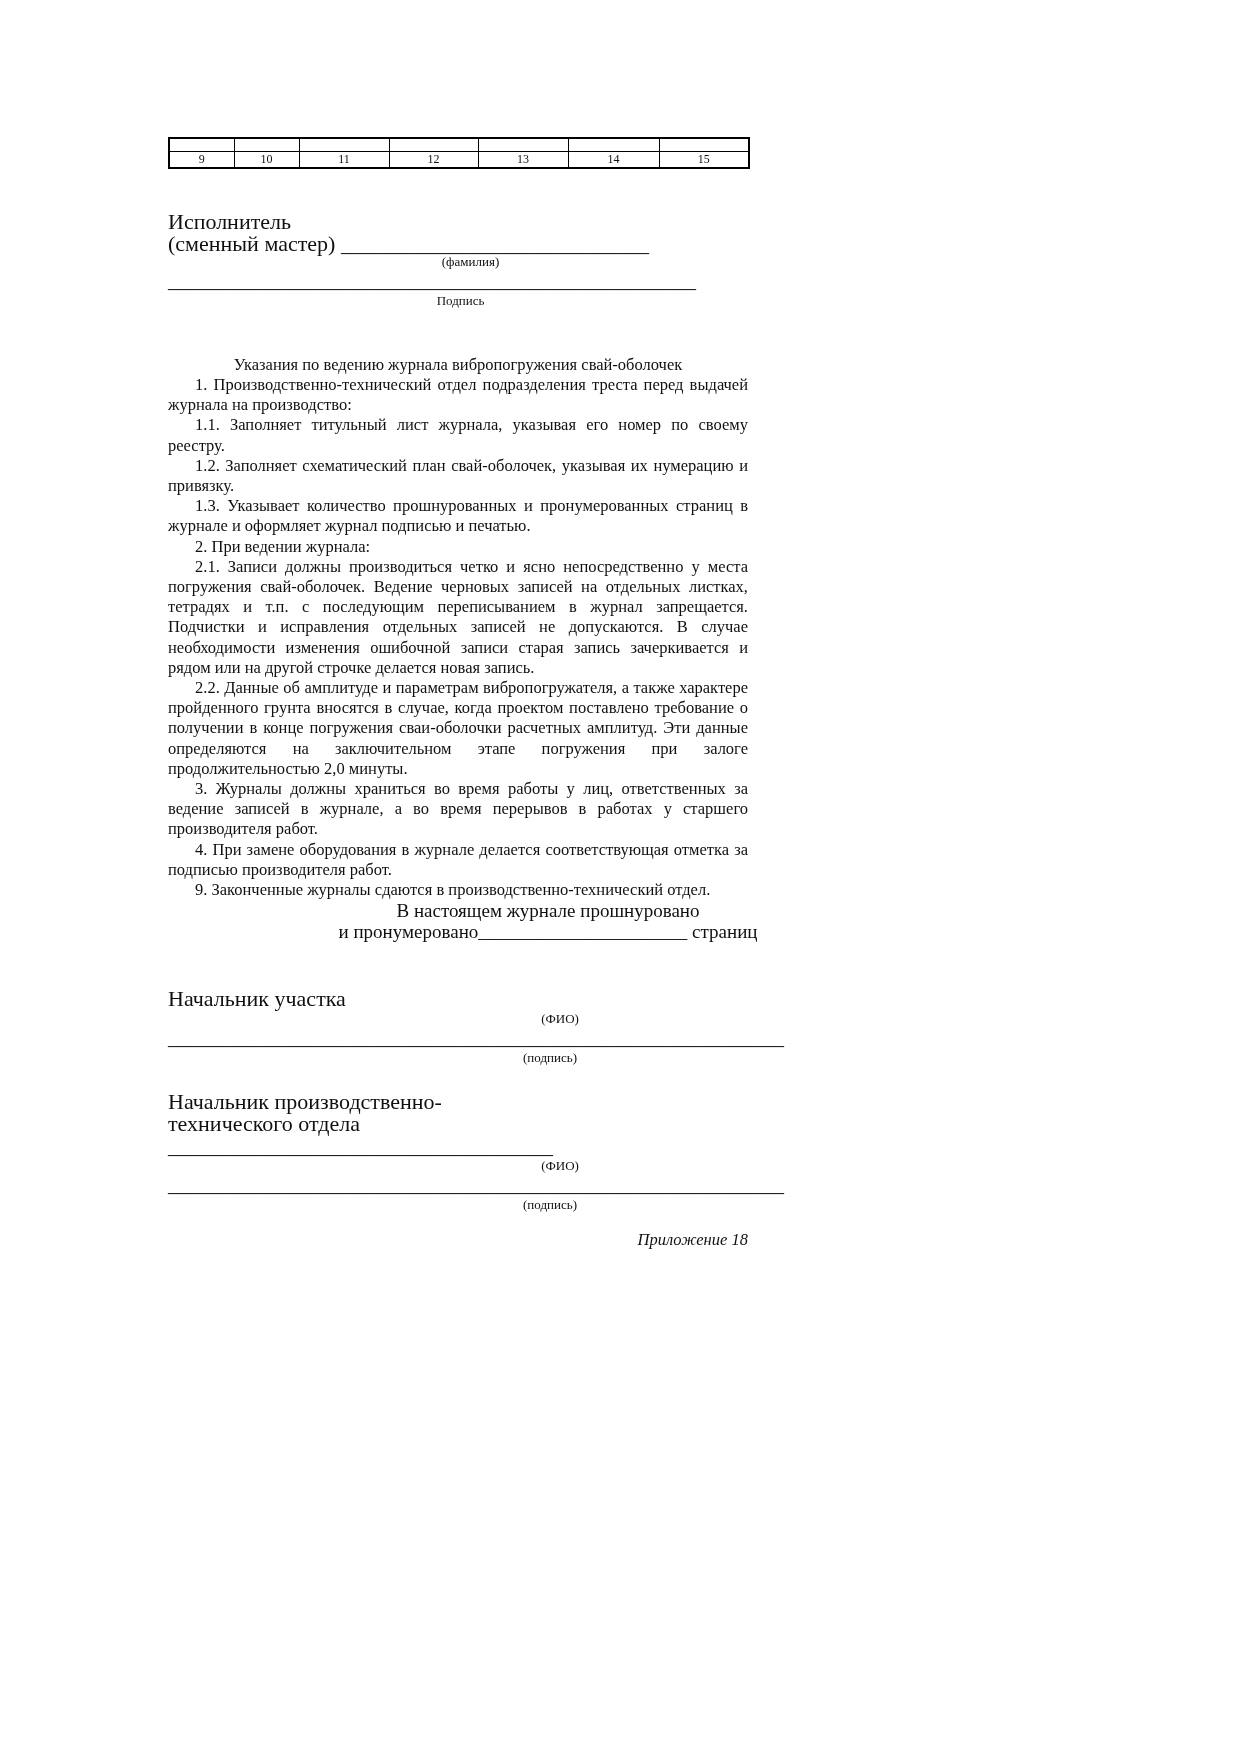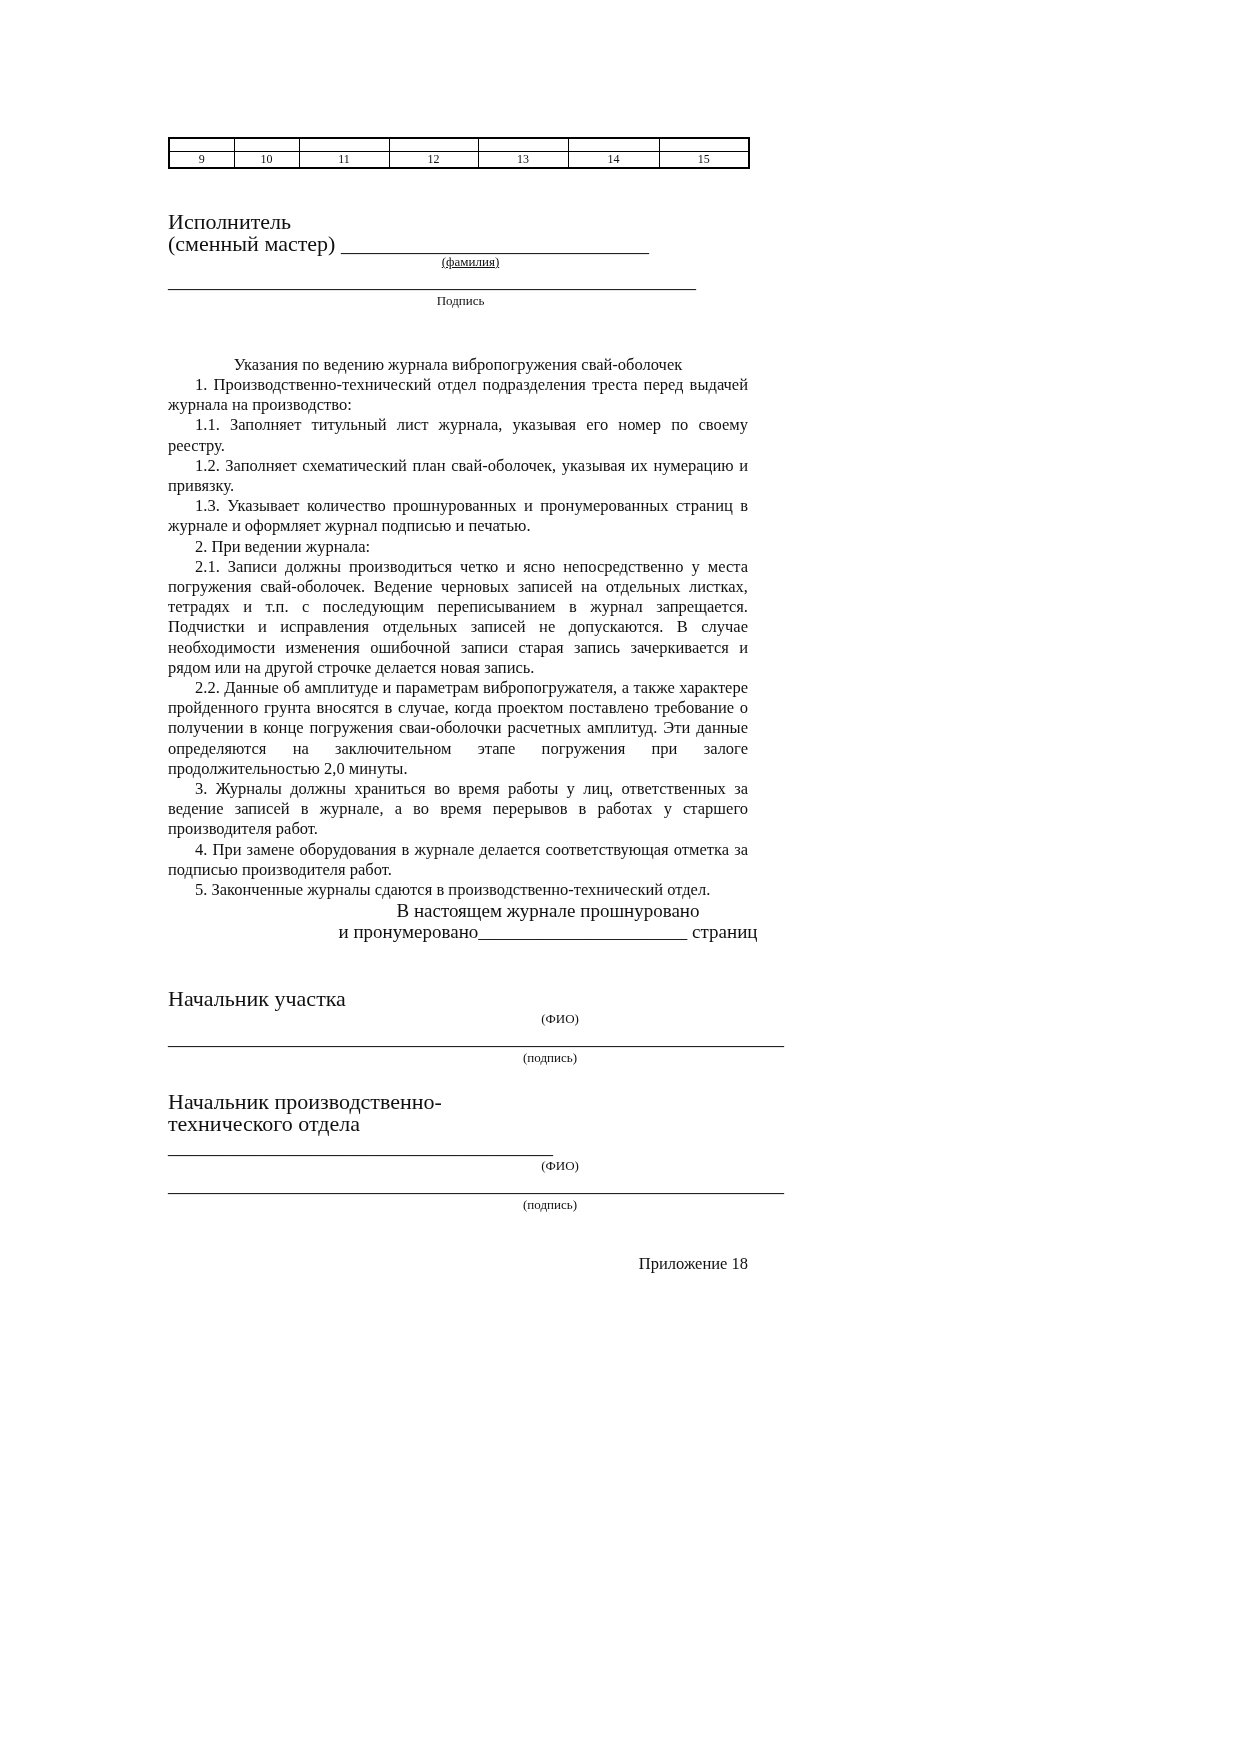--- a/index.html
+++ b/index.html
@@ -41,21 +41,21 @@
   }
   .doc-table tr.empty td { height: 13px; }
   .doc-table tr.vals td { height: 17px; }
 
   
   .line { font-size: 22px; line-height: 22px; }
   .caption { font-size: 13px; line-height: 14px; text-align: center; color: #101010; }
 
   
   .block-exec { margin-top: 42px; }
-  .cap-surname { margin-left: 165px; width: 275px; text-decoration: underline; }
+  .cap-surname { margin-left: 165px; width: 275px; }
   .cap-sign    { margin-left: 155px; width: 275px; margin-top: 3px; }
 
   
   .instr-title {
     margin-top: 46px;
     font-size: 16.5px;
     line-height: 21px;
     text-align: center;
   }
   .instr-body { }
@@ -77,24 +77,25 @@
   }
 
   
   .sig-block { margin-top: 46px; }
   .sig-block.second { margin-top: 26px; }
   .cap-fio  { margin-left: 262px; width: 260px; margin-top: 2px; }
   .cap-pod  { margin-left: 252px; width: 260px; margin-top: 3px; }
 
   
   .appendix {
-    margin-top: 42px;
+    margin-top: 18px;
     width: 580px;
     text-align: right;
     font-size: 16.5px;
+    font-style: italic;
     line-height: 20px;
   }
 </style>
 </head>
 <body>
 
 <div class="page">
   <div class="content">
 
     <table class="doc-table">
@@ -144,21 +145,21 @@
     <div class="instr-body">
       <p>1. Производственно-технический отдел подразделения треста перед выдачей журнала на производство:</p>
       <p>1.1. Заполняет титульный лист журнала, указывая его номер по своему реестру.</p>
       <p>1.2. Заполняет схематический план свай-оболочек, указывая их нумерацию и привязку.</p>
       <p>1.3. Указывает количество прошнурованных и пронумерованных страниц в журнале и оформляет журнал подписью и печатью.</p>
       <p>2. При ведении журнала:</p>
       <p>2.1. Записи должны производиться четко и ясно непосредственно у места погружения свай-оболочек. Ведение черновых записей на отдельных листках, тетрадях и т.п. с последующим переписыванием в журнал запрещается. Подчистки и исправления отдельных записей не допускаются. В случае необходимости изменения ошибочной записи старая запись зачеркивается и рядом или на другой строчке делается новая запись.</p>
       <p>2.2. Данные об амплитуде и параметрам вибропогружателя, а также характере пройденного грунта вносятся в случае, когда проектом поставлено требование о получении в конце погружения сваи-оболочки расчетных амплитуд. Эти данные определяются на заключительном этапе погружения при залоге продолжительностью 2,0 минуты.</p>
       <p>3. Журналы должны храниться во время работы у лиц, ответственных за ведение записей в журнале, а во время перерывов в работах у старшего производителя работ.</p>
       <p>4. При замене оборудования в журнале делается соответствующая отметка за подписью производителя работ.</p>
-      <p>5. Законченные журналы сдаются в производственно-технический отдел.</p>
+      <p>9. Законченные журналы сдаются в производственно-технический отдел.</p>
     </div>
 
     <div class="journal-note">
       <div>В настоящем журнале прошнуровано</div>
       <div><span>и пронумеровано</span><span>______________________</span><span> страниц</span></div>
     </div>
 
     <div class="sig-block">
       <div class="line">Начальник участка</div>
       <div class="caption cap-fio">(ФИО)</div>

